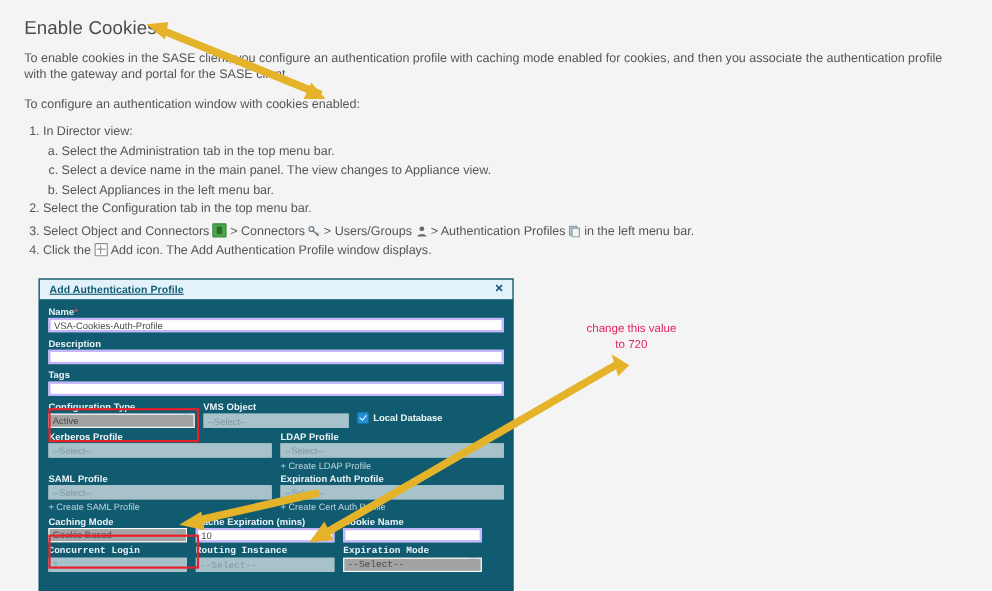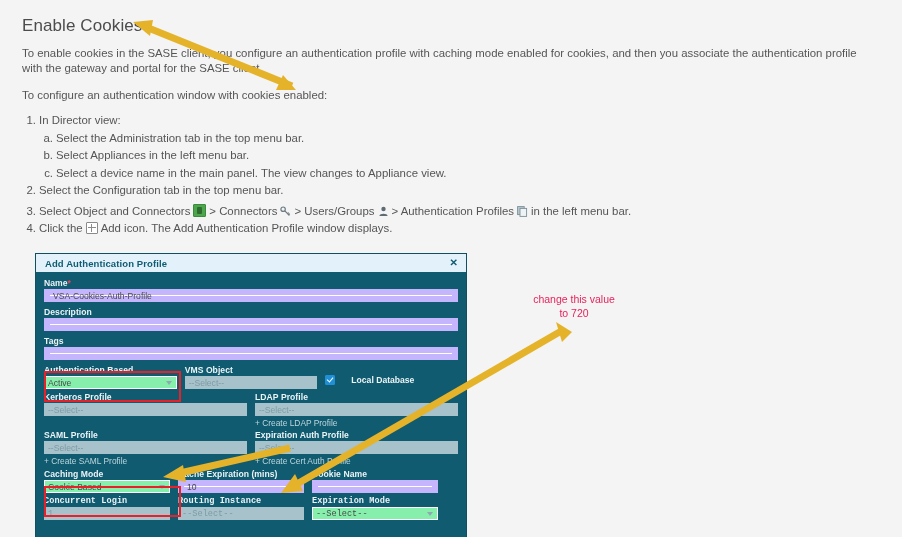--- a/index.html
+++ b/index.html
@@ -52,61 +52,61 @@
   
   .dialog{
     position:absolute;left:36px;top:254px;width:430px;height:283px;
     background:#115b70;box-shadow:0 0 0 1px #0e4f61;
     overflow:hidden;
   }
   .dlg-titlebar{
     height:18px;background:#e2f1fa;display:flex;align-items:center;
     padding:0 8px 0 9px;
   }
-  .dlg-title{font-size:9.5px;font-weight:bold;color:#0f5c72;flex:1;letter-spacing:.1px;}
+  .dlg-title{font-size:9.5px;font-weight:bold;color:#0f5c72;flex:1;letter-spacing:.1px;text-decoration:underline;}
   .dlg-close{font-size:10px;font-weight:bold;color:#0f5c72;cursor:pointer;line-height:1;}
 
   .dlg-body{padding:6px 8px 0 8px;position:relative;}
 
   .fld-label{
     font-size:8.6px;font-weight:bold;color:#eaf3f6;margin:0 0 1px 0;
     letter-spacing:.05px;white-space:nowrap;
   }
   .req{color:#e04b5a;font-weight:bold;}
   .fld-input{
-    height:13px;background:#ffffff;border:6px solid #c4b5fd;
+    height:13px;background:#ffffff;border:2px solid #c4b5fd;
     font-size:8.6px;color:#4a4a4a;display:flex;align-items:center;
     padding:0 3px;box-sizing:border-box;
   }
   .fld-input.full{width:100%;}
   .fld-disabled{
     height:13px;background:#a7c2cb;border:1px solid #a7c2cb;
     font-size:8.6px;color:#7e9aa3;display:flex;align-items:center;
     padding:0 3px;box-sizing:border-box;
   }
   .fld-select{
-    height:13px;background:#86efac;border:1px solid #ffffff;
-    font-size:8.6px;color:#4a4a4a;display:flex;align-items:center;
+    height:13px;background:#a3a3a3;border:1px solid #ffffff;
+    font-size:8.6px;color:#4a4a4a;display:flex;align-items:flex-start;
     padding:0 3px;box-sizing:border-box;justify-content:space-between;
   }
   .caret{
     width:0;height:0;border-left:3.5px solid transparent;border-right:3.5px solid transparent;
     border-top:4px solid #8fa8b1;margin-right:1px;
   }
   .mb5{margin-bottom:5px;}
 
   .row{display:flex;gap:8px;}
   .col{flex:1;min-width:0;}
   .col3{width:126px;flex:none;}
 
   .create-link{
     font-size:8.4px;color:#bcd6de;margin:2px 0 2px 0;white-space:nowrap;
   }
 
-  .chk-wrap{display:flex;align-items:center;gap:16px;padding-top:10px;}
+  .chk-wrap{display:flex;align-items:center;gap:4px;padding-top:10px;}
   .chk{
     width:8px;height:8px;background:#1f8fd6;border:1px solid #1f8fd6;border-radius:1px;
     position:relative;flex:none;
   }
   .chk:after{
     content:"";position:absolute;left:2px;top:0px;width:3px;height:5px;
     border:solid #fff;border-width:0 1.4px 1.4px 0;transform:rotate(40deg);
   }
   .chk-lbl{font-size:8.6px;font-weight:bold;color:#eaf3f6;white-space:nowrap;}
 
@@ -134,22 +134,22 @@
   <h1 class="doc-title">Enable Cookies</h1>
 
   <p class="para" id="p1">To enable cookies in the SASE client, you configure an authentication profile with caching mode enabled for cookies, and then you associate the authentication profile with the gateway and portal for the SASE client.</p>
   <p class="para" id="p2">To configure an authentication window with cookies enabled:</p>
 
   <ol class="steps">
     <li>
       <span class="num">1.</span><span>In Director view:</span>
       <ol class="sub">
         <li><span class="alpha">a.</span><span>Select the Administration tab in the top menu bar.</span></li>
+        <li><span class="alpha">c.</span><span>Select a device name in the main panel. The view changes to Appliance view.</span></li>
         <li><span class="alpha">b.</span><span>Select Appliances in the left menu bar.</span></li>
-        <li><span class="alpha">c.</span><span>Select a device name in the main panel. The view changes to Appliance view.</span></li>
       </ol>
     </li>
     <li>
       <span class="num">2.</span><span>Select the Configuration tab in the top menu bar.</span>
     </li>
     <li style="padding-top:3px;">
       <span class="num">3.</span><span>Select Object and Connectors</span><span class="inl ic-cube"></span><span>&gt; Connectors</span><span class="inl ic-key"><svg width="11" height="11" viewBox="0 0 11 11">
             <circle cx="3.1" cy="3.2" r="2.2" fill="none" stroke="#6c7b85" stroke-width="1.2"></circle>
             <path d="M4.6 4.7 L9.4 9.5 M7.6 7.7 L8.8 6.6 M8.7 8.8 L9.8 7.7" stroke="#6c7b85" stroke-width="1.2" fill="none"></path>
           </svg></span><span>&gt; Users/Groups</span><span class="inl ic-person"><svg width="11" height="11" viewBox="0 0 11 11">
@@ -184,21 +184,21 @@
           <span></span>
         </div>
 
       <div class="fld-label">Tags</div>
       <div class="fld-input full mb5">
           <span></span>
         </div>
 
       <div class="row">
         <div class="col">
-          <div class="fld-label">Authentication Based</div>
+          <div class="fld-label">Configuration Type</div>
           <div class="fld-select">
             <span>Active</span>
             <span class="caret"></span>
           </div>
         </div>
         <div class="col">
           <div class="fld-label">VMS Object</div>
           <div class="fld-disabled">
               <span>--Select--</span>
             </div>

